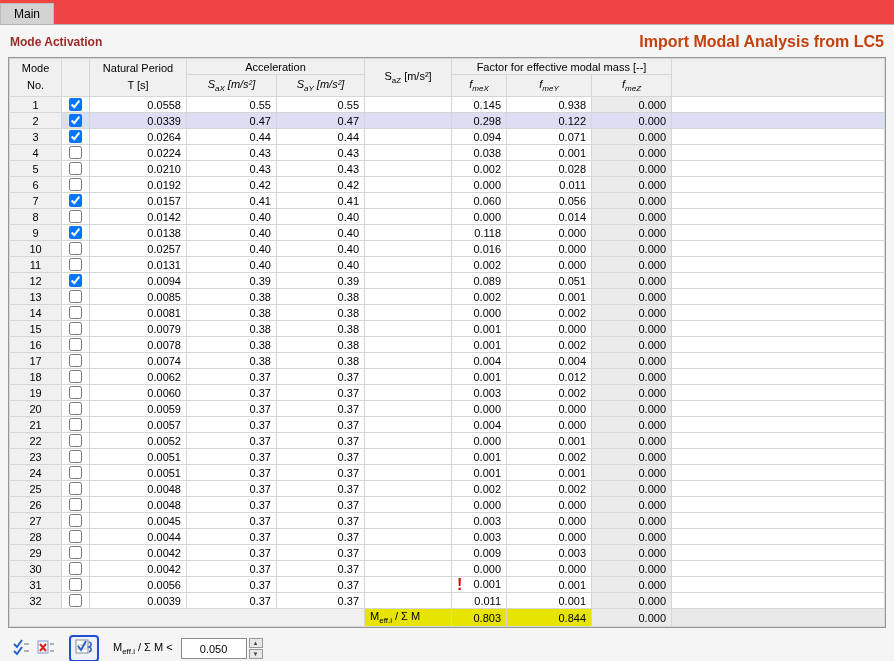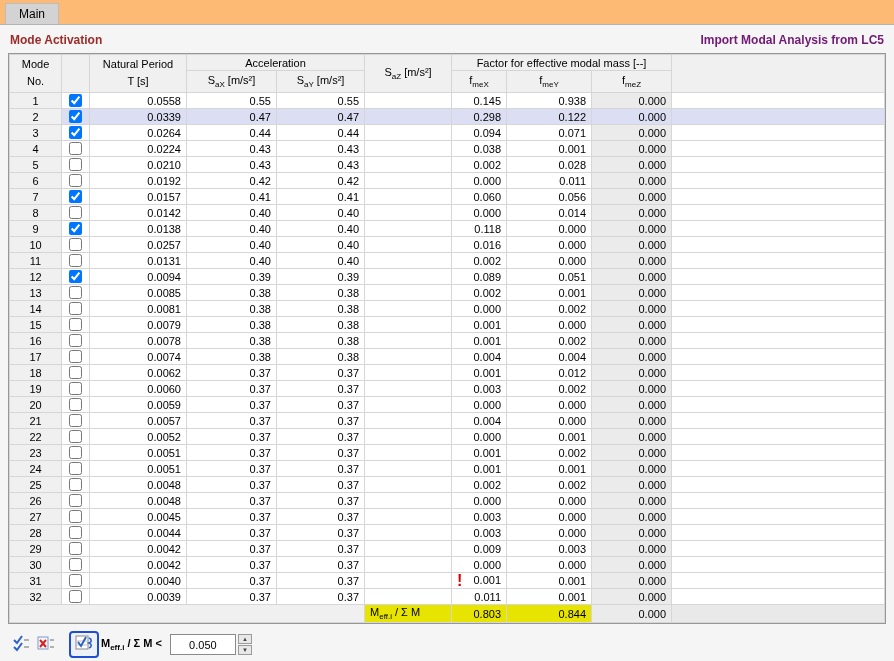--- a/index.html
+++ b/index.html
@@ -1,37 +1,37 @@
 <!DOCTYPE html>
 <html><head>
 <meta charset="utf-8">
 <style>
   * { box-sizing: border-box; margin: 0; padding: 0; }
   html,body { width:894px; height:661px; overflow:hidden; }
   body { font-family:"Liberation Sans", sans-serif; background:#f2f2f2; font-size:11px; color:#000; }
 
   
-  .tabbar { height:25px; background:#fdba74; display:flex; align-items:flex-end; padding-left:5px; border-bottom:1px solid #b3b3b3; }
+  .tabbar { height:25px; background:#ef4444; display:flex; align-items:flex-end; border-bottom:1px solid #b3b3b3; }
   .tab { height:21px; display:flex; align-items:center; padding:0 13px; font-size:12px;
          border:1px solid #bdbdbd; border-bottom:none; background:#d3d3d3; margin-right:2px; cursor:default; }
   .tab.active { background:#f5f5f5; height:24px; margin-bottom:-1px; border-color:#a8a8a8; position:relative; z-index:2; }
 
   
   .content { background:#f5f5f5; height:636px; padding-top:7px; }
   .section-header { display:flex; justify-content:space-between; align-items:center; padding:1px 10px 6px 10px; }
   .section-title { color:#9c2b28; font-weight:bold; font-size:12px; }
-  .import-link { color:#701a75; font-weight:bold; font-size:12px; cursor:pointer; text-decoration:none; }
+  .import-link { color:#c2410c; font-weight:bold; font-size:16px; cursor:pointer; text-decoration:none; }
 
   
   .table-wrap { margin:0 8px; border:1px solid #979797; background:#0c4a6e; }
   table { border-collapse:collapse; width:100%; table-layout:fixed; font-size:11px; }
   th, td { border:1px solid #d6d6d6; padding:0 5px; white-space:nowrap; overflow:hidden; }
   thead th { background:#f0f0f0; font-weight:normal; text-align:center; padding:0 2px; }
   thead tr.h1 th { height:16px; }
-  thead tr.h2 th { height:22px; }
+  thead tr.h2 th { height:22px;font-style:italic; }
   th .l1 { display:block; line-height:15px; }
   th .l2 { display:block; line-height:19px; }
   sub { font-size:8px; }
   tbody td { height:16px; }
   td.rowhead { background:#f0f0f0; text-align:center; }
   td.checkcell { text-align:center; background:#fff; }
   td.checkcell input { width:13px; height:13px; margin:0; vertical-align:middle; }
   td.num { text-align:right; background:#fff; }
   td.gray { background:#ebebeb; }
   td.filler { background:#fff; }
@@ -43,21 +43,21 @@
   td.footlabel { background:#e6e400; text-align:left; font-size:11px; }
   td.yellow { background:#e6e400; }
   td.grayfoot { background:#ebebeb; text-align:right; }
   td.footfill { background:#e9e9e9; }
 
   
   .toolbar { display:flex; align-items:center; padding:7px 10px 0 10px; }
   .tb-btn { width:22px; height:22px; border:none; background:transparent; display:flex; align-items:center; justify-content:center; padding:0; cursor:pointer; }
   .tb-btn + .tb-btn { margin-left:3px; }
   .tb-btn.highlighted { width:30px; height:27px; border:2px solid #1e4fd0; border-radius:4px; background:#eef1f8; margin-left:12px; }
-  .tb-label { margin-left:2px; font-size:11px;font-weight:bold; }
+  .tb-label { margin-left:14px; font-size:11px; }
   .spinbox { display:inline-flex; margin-left:8px; align-items:flex-start; }
   .spin-input { width:66px; height:21px; border:1px solid #8a8a8a; font-family:"Liberation Sans",sans-serif; font-size:11px; text-align:center; background:#fff; }
   .spin-btns { display:flex; flex-direction:column; margin-left:2px; }
   .spin-btns button { width:14px; height:10px; font-size:6px; line-height:6px; padding:0; border:1px solid #9a9a9a; background:#e8e8e8; cursor:pointer; color:#444; }
   .spin-btns button + button { margin-top:1px; }
 </style>
 </head>
 <body>
 
 <div class="tabbar">
@@ -470,21 +470,21 @@
             <td class="num">0.37</td>
             <td class="num"></td>
             <td class="num">0.000</td>
             <td class="num">0.000</td>
             <td class="num gray">0.000</td>
             <td class="filler"></td>
           </tr>
           <tr>
             <td class="rowhead">31</td>
             <td class="checkcell"><input type="checkbox" style=""></td>
-            <td class="num">0.0040</td>
+            <td class="num">0.0056</td>
             <td class="num">0.37</td>
             <td class="num">0.37</td>
             <td class="num"></td>
             <td class="num"><span class="warn">!</span>0.001</td>
             <td class="num">0.001</td>
             <td class="num gray">0.000</td>
             <td class="filler"></td>
           </tr>
           <tr>
             <td class="rowhead">32</td>

